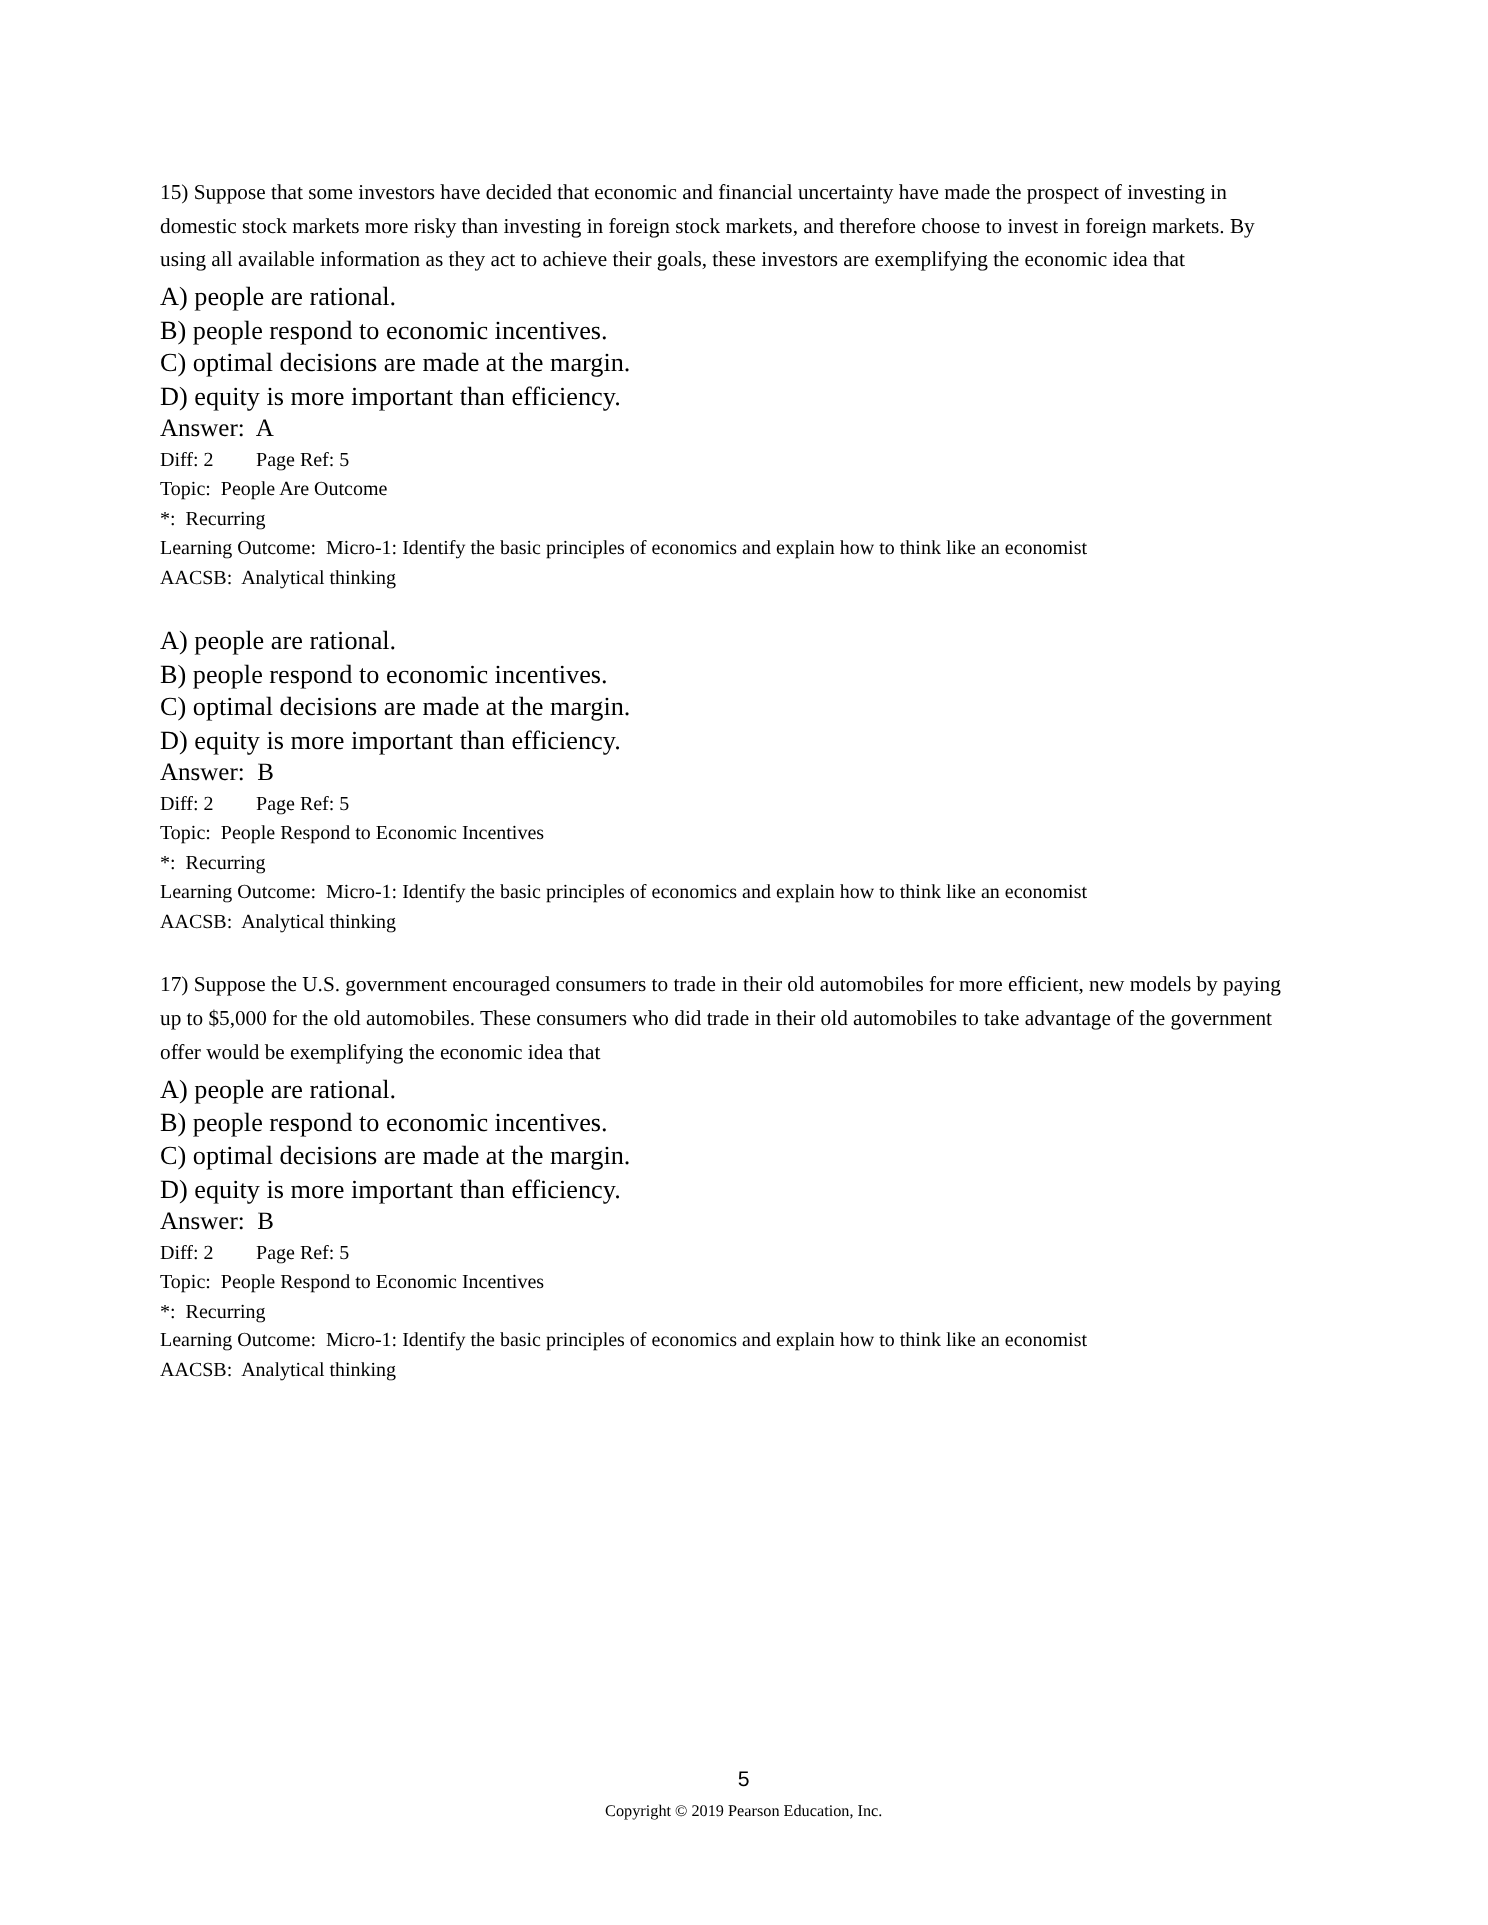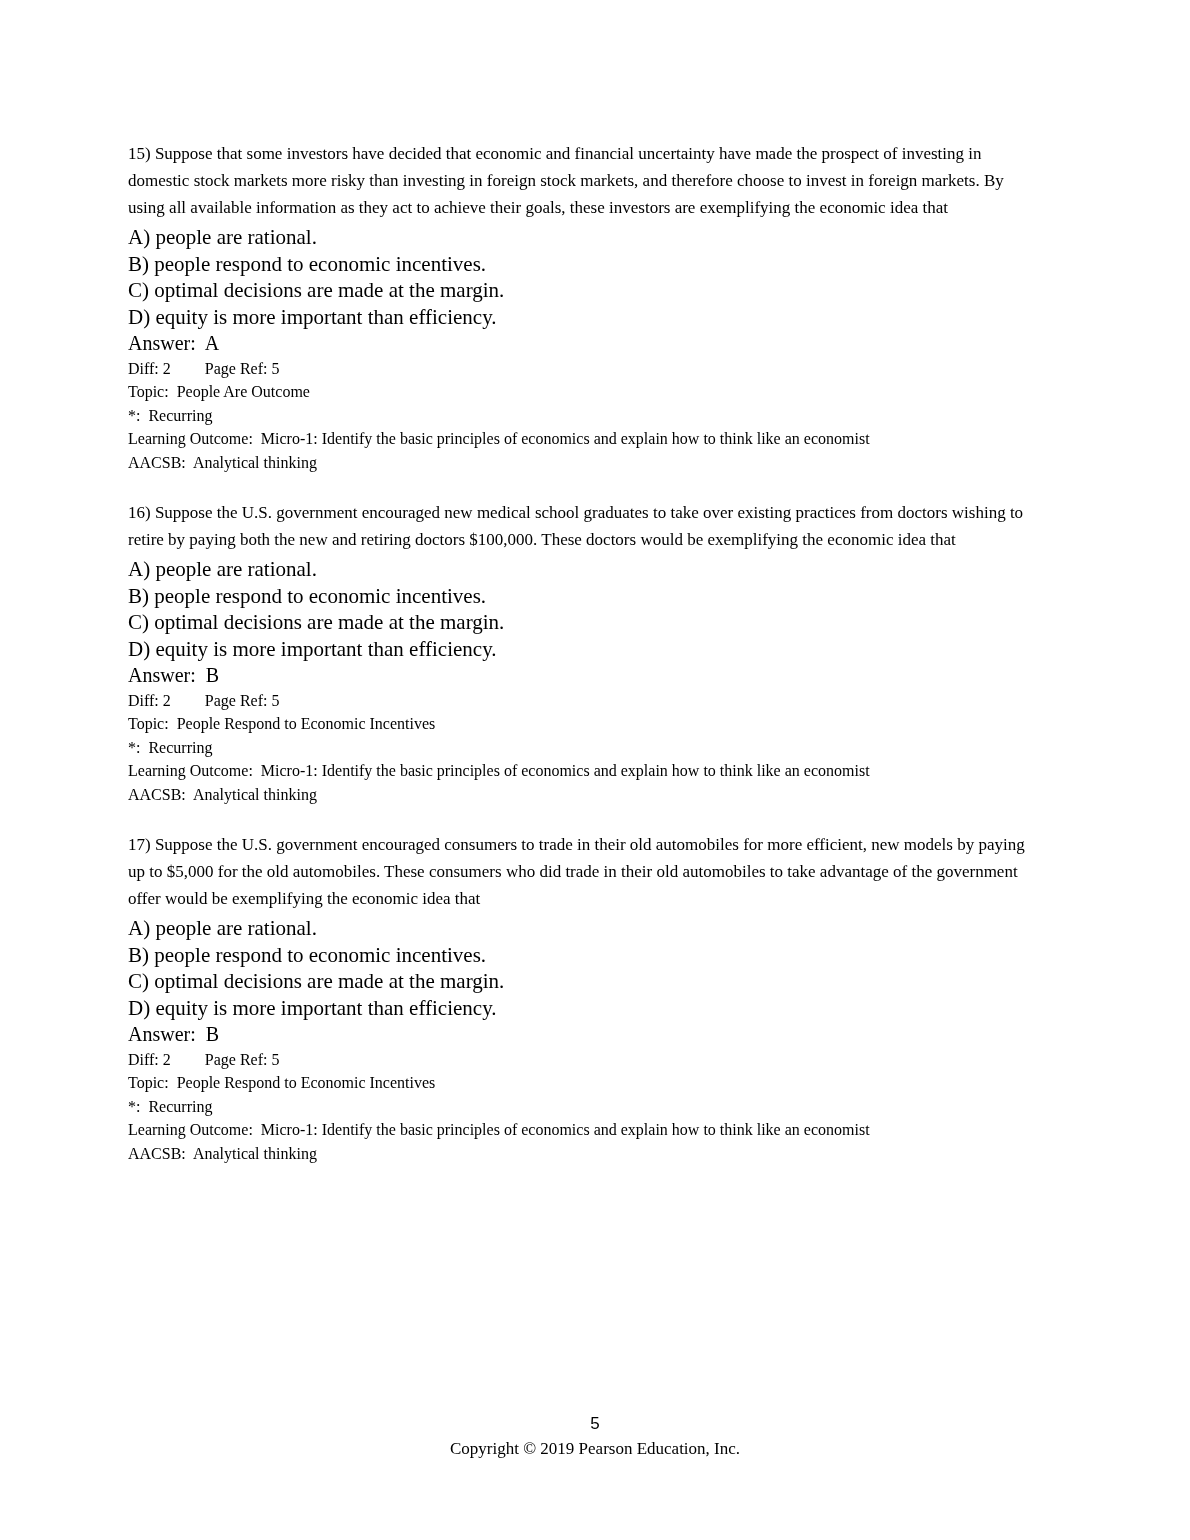--- a/index.html
+++ b/index.html
@@ -47,21 +47,21 @@
     left: 0;
     width: 100%;
     text-align: center;
   }
   .page-number {
     font-size: 17px;
     line-height: 24px;
     font-family: "Liberation Sans", sans-serif;
   }
   .copyright {
-    font-size: 17px;
+    font-size: 13px;
     line-height: 26px;
   }
 </style>
 </head>
 <body>
 
 <div class="page">
   <div class="content">
 
     <section class="question">
@@ -72,21 +72,20 @@
       <p class="choice">D) equity is more important than efficiency.</p>
       <p class="answer">Answer:  A</p>
       <p class="meta"><span>Diff: 2</span><span class="gap">Page Ref: 5</span></p>
       <p class="meta">Topic:  People Are Outcome</p>
       <p class="meta">*:  Recurring</p>
       <p class="meta">Learning Outcome:  Micro-1: Identify the basic principles of economics and explain how to think like an economist</p>
       <p class="meta">AACSB:  Analytical thinking</p>
     </section>
 
     <section class="question">
-      <p class="stem">16) Suppose the U.S. government encouraged new medical school graduates to take over existing practices from doctors wishing to retire by paying both the new and retiring doctors $100,000. These doctors would be exemplifying the economic idea that</p>
       <p class="choice">A) people are rational.</p>
       <p class="choice">B) people respond to economic incentives.</p>
       <p class="choice">C) optimal decisions are made at the margin.</p>
       <p class="choice">D) equity is more important than efficiency.</p>
       <p class="answer">Answer:  B</p>
       <p class="meta"><span>Diff: 2</span><span class="gap">Page Ref: 5</span></p>
       <p class="meta">Topic:  People Respond to Economic Incentives</p>
       <p class="meta">*:  Recurring</p>
       <p class="meta">Learning Outcome:  Micro-1: Identify the basic principles of economics and explain how to think like an economist</p>
       <p class="meta">AACSB:  Analytical thinking</p>

